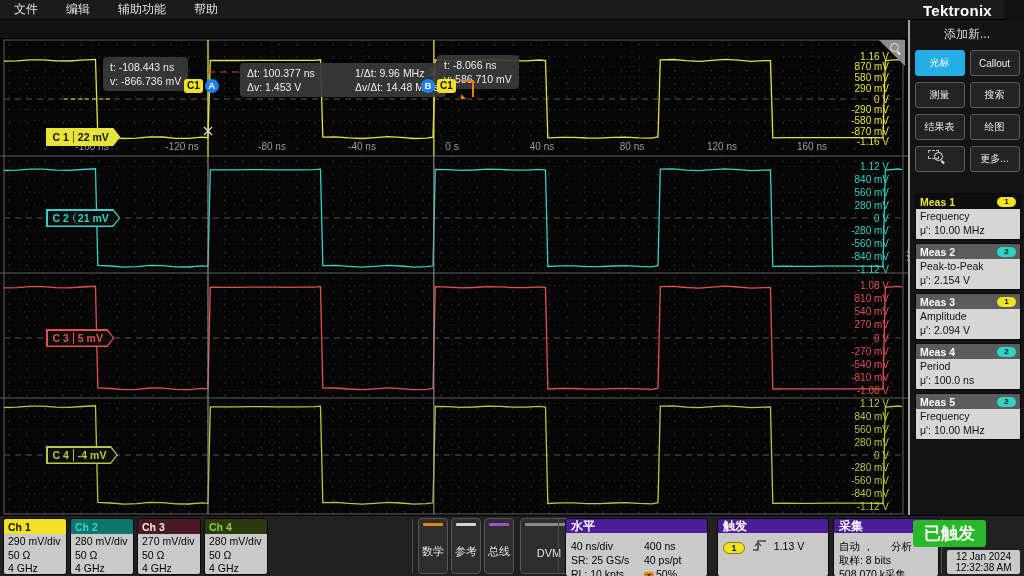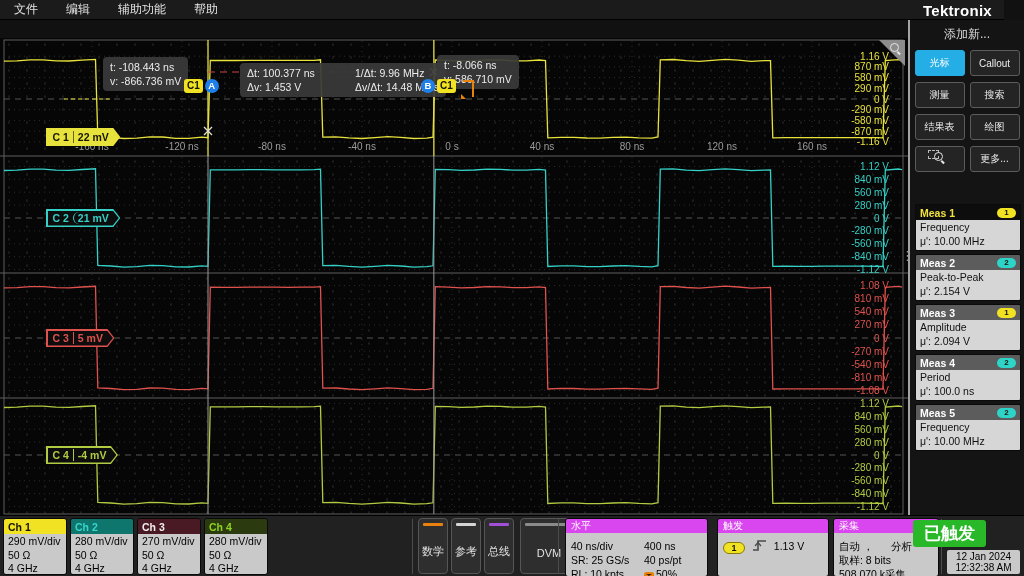--- a/index.html
+++ b/index.html
@@ -51,32 +51,32 @@
   #sidebar{position:absolute;left:908px;top:20px;width:116px;height:495px;background:#141414;border-left:2px solid #a3a3a3;}
   #add-new{margin-top:6px;text-align:center;color:#ddd;font-size:12px;}
   #side-grid{display:grid;grid-template-columns:50px 50px;gap:6px 5px;justify-content:center;margin-top:7px;}
   .side-btn{height:26px;background:#242424;border:1px solid #5c5c5c;border-radius:3px;color:#ededed;font-size:10px;display:flex;align-items:center;justify-content:center;cursor:pointer;white-space:nowrap;}
   .side-btn.active{background:#25aee5;border-color:#25aee5;color:#fff;}
   .meas-card{width:106px;margin:0 0 3px 5px;border-radius:2px;overflow:hidden;border:1px solid #0a0a0a;}
   .meas-head{height:15px;background:#5c5c5c;color:#fff;font-size:10.5px;font-weight:bold;padding:0 4px;display:flex;align-items:center;justify-content:space-between;}
   .meas-card.selected .meas-head{background:#0d0d0d;color:#efe23e;}
   .meas-pill{width:19px;height:10px;border-radius:5px;color:#141400;font-size:8px;font-weight:bold;text-align:center;line-height:10px;}
   .meas-body{background:#d6d6d6;color:#101010;font-size:10.5px;line-height:13.5px;padding:1px 4px 2px;}
-  #meas-list{margin-top:32px;}
+  #meas-list{margin-top:21px;}
 
   
   #bottombar{position:absolute;left:0;top:515px;width:1024px;height:61px;background:#212121;border-top:1px solid #000;}
   .chbadge{position:absolute;top:2px;width:64px;height:57px;border-radius:3px;overflow:hidden;border:1px solid #0a0a0a;}
   .chbadge .chead{height:15px;font-size:10.5px;font-weight:bold;padding:0 4px;display:flex;align-items:center;}
   .chbadge .cbody{background:#c9c9c9;color:#000;font-size:10.5px;line-height:13.5px;padding:1px 4px;height:42px;}
   .vsep{position:absolute;top:3px;width:1px;height:55px;background:#4c4c4c;}
   .toolbtn{position:absolute;top:2px;width:30px;height:56px;background:#2e2e2e;border:1px solid #565656;border-radius:4px;color:#e0e0e0;font-size:11px;display:flex;flex-direction:column;align-items:center;justify-content:flex-end;padding-bottom:14px;cursor:pointer;}
   .toolbtn .tbar{position:absolute;top:4px;left:4px;right:4px;height:3px;border-radius:1px;}
   .panel{position:absolute;top:2px;border-radius:3px;overflow:hidden;border:1px solid #0a0a0a;}
-  .panel .phead{height:14px;background:#d946ef;color:#fff;font-size:10px;font-weight:normal;padding:0 5px;display:flex;align-items:center;}
+  .panel .phead{height:14px;background:#4c1d95;color:#fff;font-size:12px;font-weight:bold;padding:0 5px;display:flex;align-items:center;}
   .panel .pbody{background:#c9c9c9;color:#000;font-size:10.5px;line-height:14px;padding:6px 5px;height:43px;}
   .hrow{display:flex;}
   .hrow .hl{width:73px;}
   #trig-pill{display:inline-block;width:22px;height:12px;background:#f2e224;border:1px solid #8a7c00;border-radius:6px;color:#141400;font-size:9px;font-weight:bold;text-align:center;line-height:11px;vertical-align:-1px;}
   #pct-icon{display:inline-block;width:10px;height:10px;background:#e8820d;border-radius:2px;color:#201000;font-size:8px;font-weight:bold;text-align:center;line-height:10px;vertical-align:-1px;margin-right:2px;}
   #triggered-btn{position:absolute;left:913px;top:4px;width:73px;height:27px;background:#28b828;border-radius:3px;color:#fff;font-size:17px;font-weight:bold;display:flex;align-items:center;justify-content:center;cursor:pointer;}
   #datetime{position:absolute;left:947px;top:34px;width:73px;height:24px;background:#c9c9c9;border-radius:2px;color:#000;font-size:10px;line-height:11.5px;display:flex;flex-direction:column;align-items:center;justify-content:center;}
 
   .magicon{display:inline-block;position:relative;width:12px;height:12px;}
   .magicon:before{content:"";position:absolute;left:0;top:0;width:7px;height:7px;border:1.6px solid #e6e6e6;border-radius:50%;}

